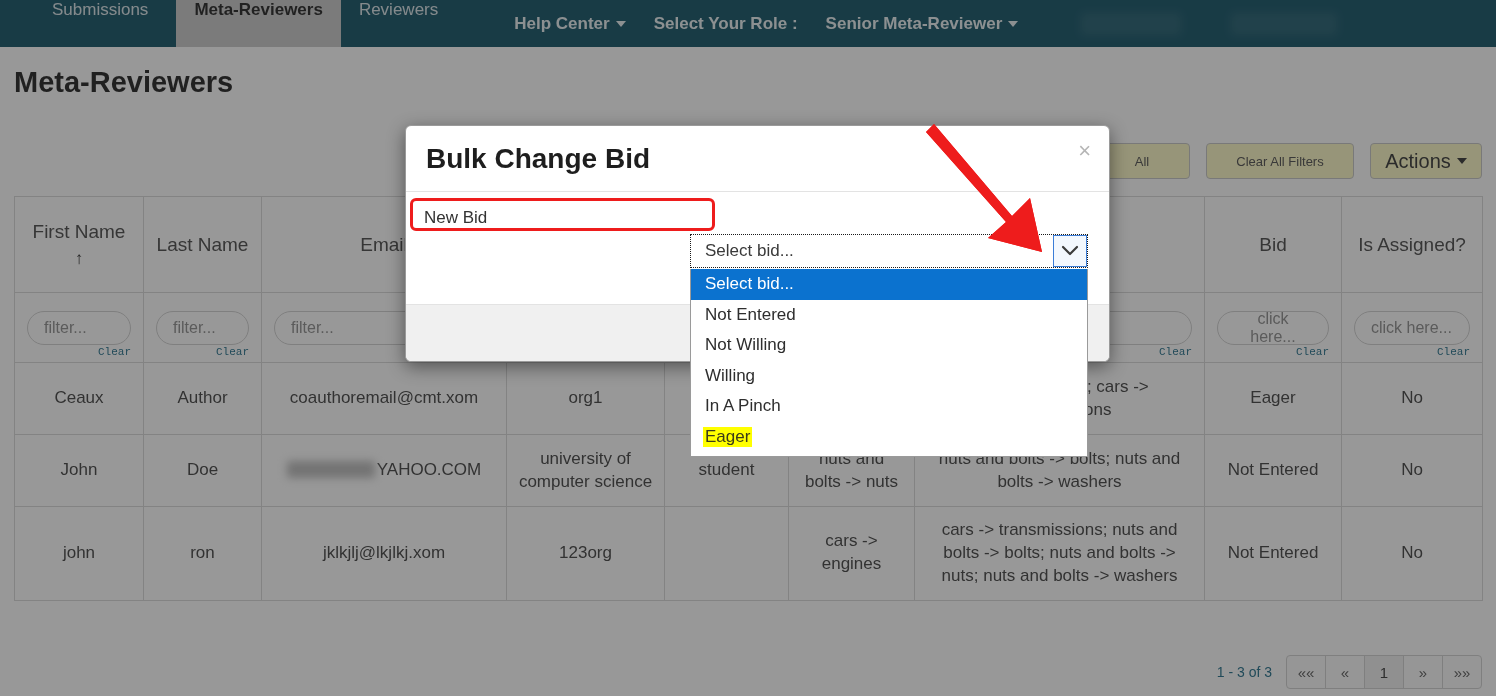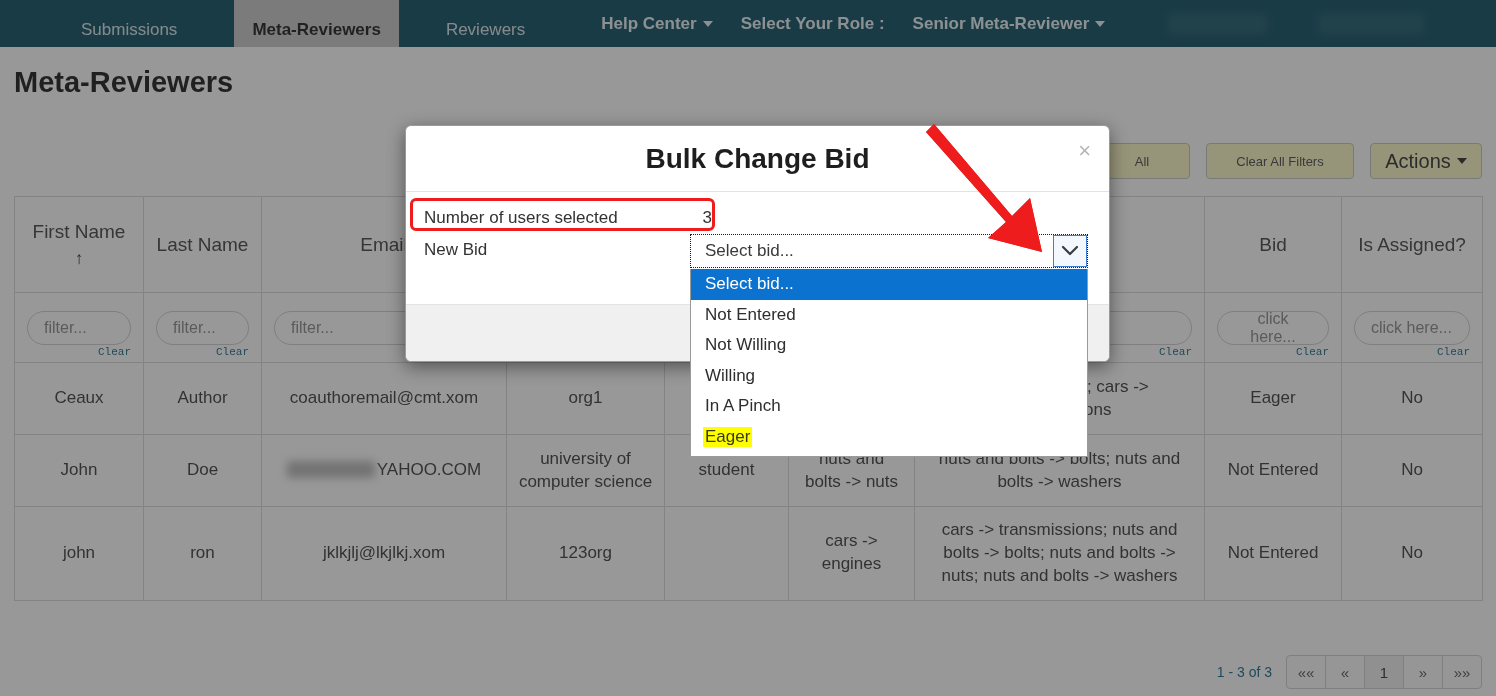--- a/index.html
+++ b/index.html
@@ -12,24 +12,23 @@
   #root { position: relative; width: 1496px; height: 696px; }
 
   
   #page { position: absolute; inset: 0; background: #ffffff; }
 
   .navbar {
     position: absolute; top: 0; left: 0; width: 1496px; height: 47px;
     background: #0b4d61; display: flex; align-items: stretch;
   }
   .nav-tab {
-    display: flex; align-items: flex-end; padding: 7px 18px;
+    display: flex; align-items: flex-start; padding: 0 18px;
     color: #d9e4e8; font-size: 17px; white-space: nowrap;
     cursor: pointer;
-    margin-left: 29px;
   }
   .nav-tab.first { padding-left: 52px; padding-right: 28px; }
   .nav-tab.active {
     background: #c8c8c8; color: #1b1b1b; font-weight: 600;
   }
   .nav-gap { width: 44px; }
   .nav-item {
     display: flex; align-items: center; padding: 0 14px;
     color: #e8f0f2; font-size: 17px; font-weight: bold; white-space: nowrap;
     cursor: pointer;
@@ -122,21 +121,20 @@
   #modal {
     position: absolute; left: 405px; top: 125px; width: 705px; height: 237px;
     background: #ffffff; border: 1px solid #9a9a9a; border-radius: 6px;
     box-shadow: 0 5px 18px rgba(0,0,0,0.45);
     overflow: visible;
   }
   .modal-header {
     height: 66px; border-bottom: 1px solid #e3e3e3;
     display: flex; align-items: center; padding: 0 20px;
     position: relative;
-    justify-content: center;
   }
   .modal-title { font-size: 28px; font-weight: bold; color: #1e1e1e; }
   .modal-close {
     position: absolute; right: 18px; top: 14px;
     font-size: 22px; color: #b5b5b5; cursor: pointer; line-height: 1;
   }
   .modal-body { padding: 10px 18px 12px 18px; height: 112px; }
   .form-row { display: flex; align-items: center; height: 32px; }
   .form-label { font-size: 17px; color: #333; }
   .count-box {
@@ -352,26 +350,20 @@
 
   <div id="overlay"></div>
 
   <div id="modal">
     <div class="modal-header">
       <div class="modal-title">Bulk Change Bid</div>
       <div class="modal-close">×</div>
     </div>
     <div class="modal-body">
       <div class="form-row">
-        <div class="count-box">
-          <span class="form-label">Number of users selected</span>
-          <span class="count-val">3</span>
-        </div>
-      </div>
-      <div class="form-row">
         <span class="form-label">New Bid</span>
       </div>
     </div>
     <div class="modal-footer"></div>
   </div>
 
   <div class="highlight-box"></div>
 
   <div id="select-control">
     <span class="sel-text">Select bid...</span>

